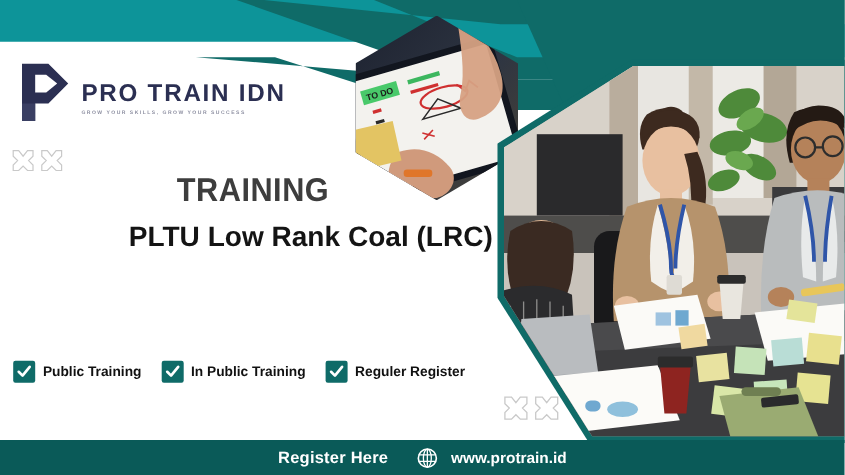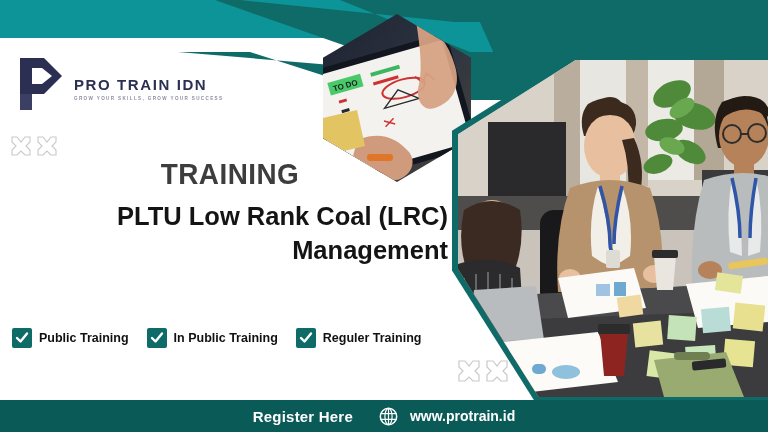--- a/index.html
+++ b/index.html
@@ -30,21 +30,21 @@
     position: absolute;
     left: 14px;
     top: 54px;
     display: flex;
     align-items: center;
     gap: 8px;
   }
   .logo-mark { width: 52px; height: 60px; display:block; }
   .logo-text-block { padding-top: 10px; }
   .logo-name {
-    font-size: 15px;
+    font-size: 22px;
     font-weight: bold;
     letter-spacing: 1.6px;
     color: #2b2f52;
     line-height: 1;
     white-space: nowrap;
     font-family: "Liberation Sans", sans-serif;
   }
   .logo-tagline {
     margin-top: 4px;
     font-size: 4.6px;
@@ -374,21 +374,20 @@
       <rect x="234" y="300" width="34" height="9" rx="2" fill="#2a2a2c" transform="rotate(-6 251 304)"></rect>
 
       <rect x="270" y="200" width="40" height="7" rx="3" fill="#e8c65a" transform="rotate(-8 290 203)"></rect>
     </svg>
   </div>
 
   <div class="kicker">TRAINING</div>
   <div class="headline">
     <span>PLTU Low Rank Coal (LRC)</span>
     <br>
-    <span>Management</span>
   </div>
 
   <div class="checkrow">
 
     <div class="checkitem">
       <span class="checkbox">
         <svg width="14" height="14" viewBox="0 0 14 14" xmlns="http://www.w3.org/2000/svg">
           <path d="M2,7 L5.5,10.5 L12,2.5" fill="none" stroke="#ffffff" stroke-width="2.4" stroke-linecap="round" stroke-linejoin="round"></path>
         </svg>
       </span>
@@ -403,21 +402,21 @@
       </span>
       <span class="checklabel">In Public Training</span>
     </div>
 
     <div class="checkitem">
       <span class="checkbox">
         <svg width="14" height="14" viewBox="0 0 14 14" xmlns="http://www.w3.org/2000/svg">
           <path d="M2,7 L5.5,10.5 L12,2.5" fill="none" stroke="#ffffff" stroke-width="2.4" stroke-linecap="round" stroke-linejoin="round"></path>
         </svg>
       </span>
-      <span class="checklabel">Reguler Training</span>
+      <span class="checklabel">Reguler Register</span>
     </div>
 
   </div>
 
   <div class="footer">
     <span class="footer-cta">Register Here</span>
     <span class="footer-site">
       <svg class="globe-icon" width="19" height="19" viewBox="0 0 19 19" xmlns="http://www.w3.org/2000/svg">
         <circle cx="9.5" cy="9.5" r="8.2" fill="none" stroke="#ffffff" stroke-width="1.5"></circle>
         <ellipse cx="9.5" cy="9.5" rx="3.6" ry="8.2" fill="none" stroke="#ffffff" stroke-width="1.2"></ellipse>

